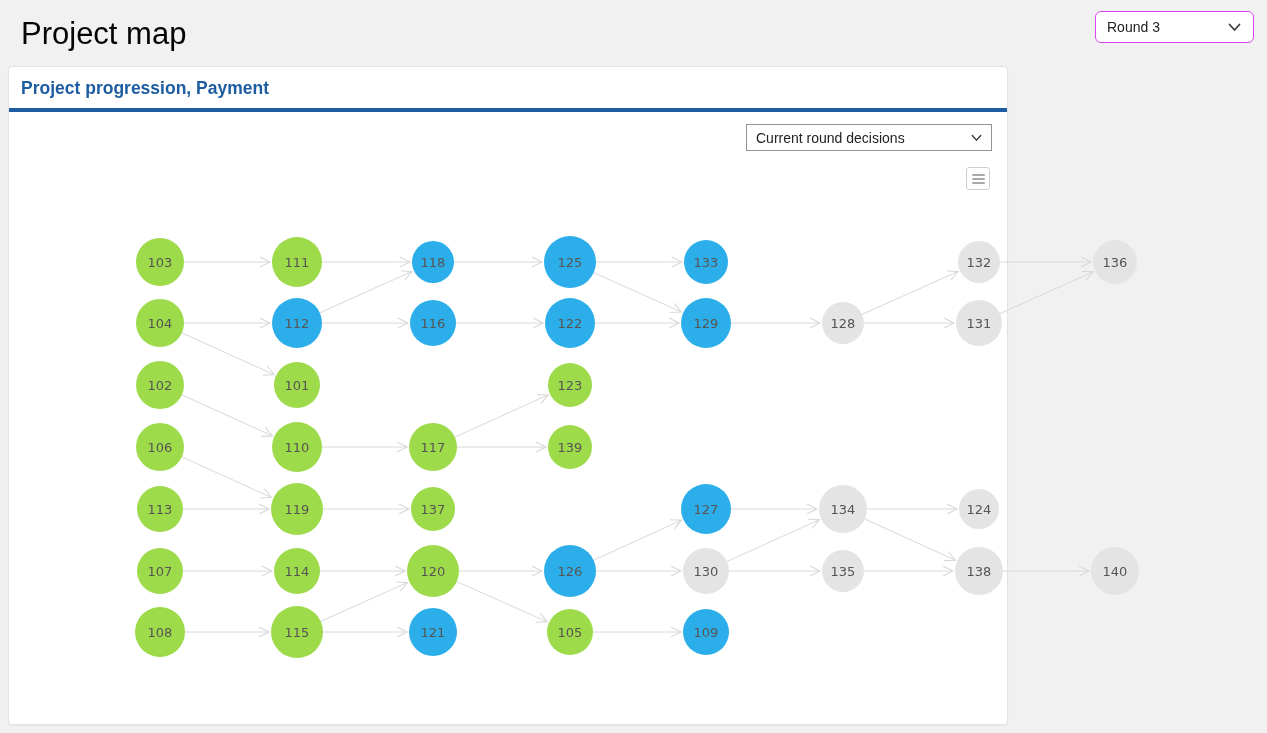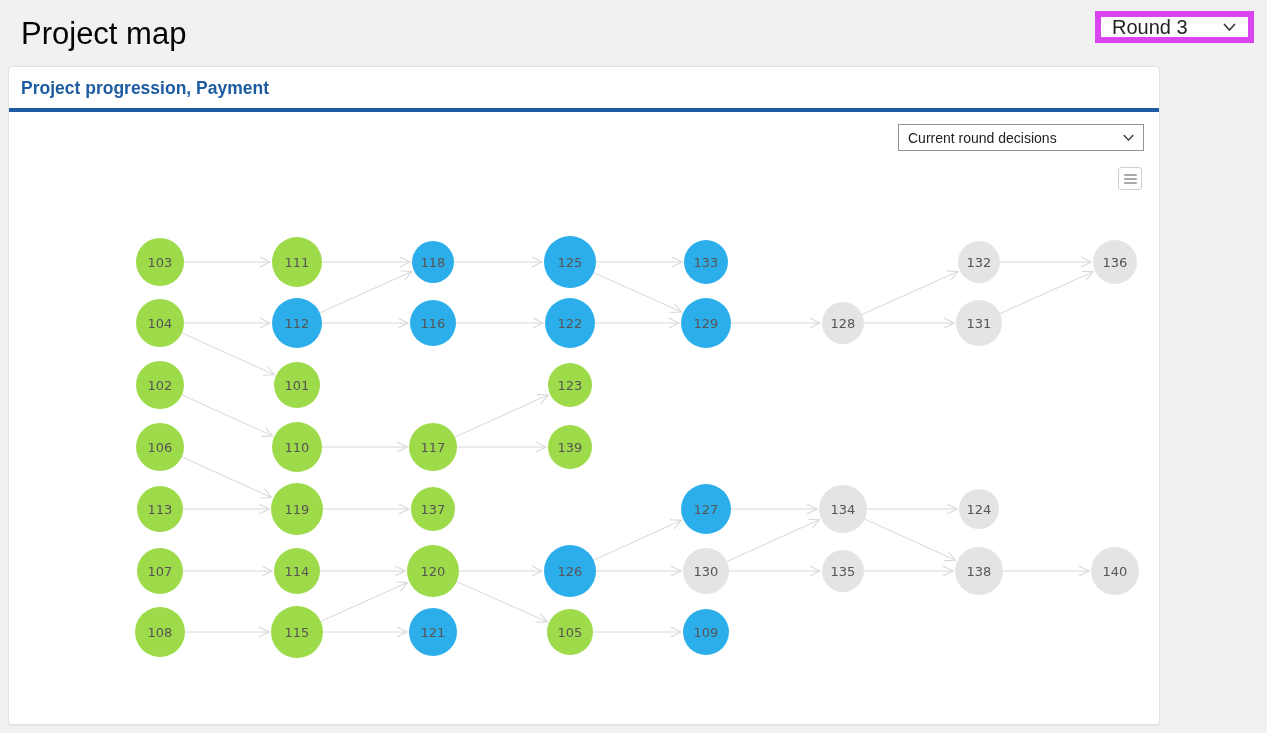--- a/index.html
+++ b/index.html
@@ -12,25 +12,25 @@
     position:absolute;left:9px;top:4px;margin:12px;
     font-size:31px;font-weight:400;color:#050505;letter-spacing:0;
   }
   .select{
     background:#fff;display:flex;align-items:center;justify-content:space-between;
     box-sizing:border-box;cursor:pointer;color:#222;
   }
   .select .chev{flex:0 0 auto;}
   .round-select{
     position:absolute;top:11px;right:13px;width:159px;height:32px;
-    border:6px solid #d946ef;border-radius:0;padding:0 12px 0 11px;
-    font-size:20px;
+    border:1px solid #d946ef;border-radius:6px;padding:0 12px 0 11px;
+    font-size:14px;
   }
   .panel{
-    position:absolute;left:8px;top:66px;width:1152px;height:659px;
+    position:absolute;left:8px;top:66px;width:1000px;height:659px;
     background:#fff;border:1px solid #e2e2e2;border-radius:4px;
     box-sizing:border-box;box-shadow:0 1px 2px rgba(0,0,0,.05);
   }
   .panel-header{
     height:41px;line-height:42px;padding:0 12px;
     font-size:17.5px;font-weight:700;color:#1d5ca0;
     border-bottom:4px solid #1d5ca0;
     border-radius:4px 4px 0 0;background:#fff;
   }
   .view-select{

